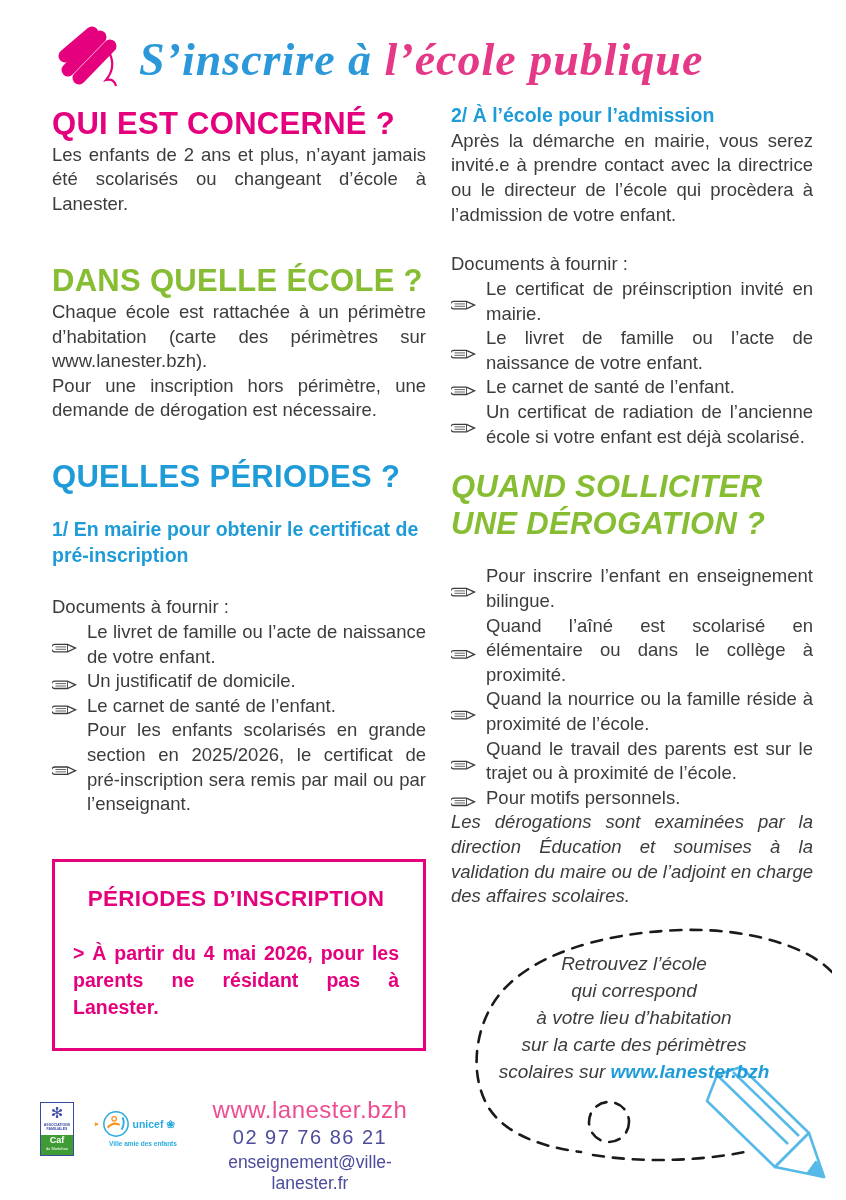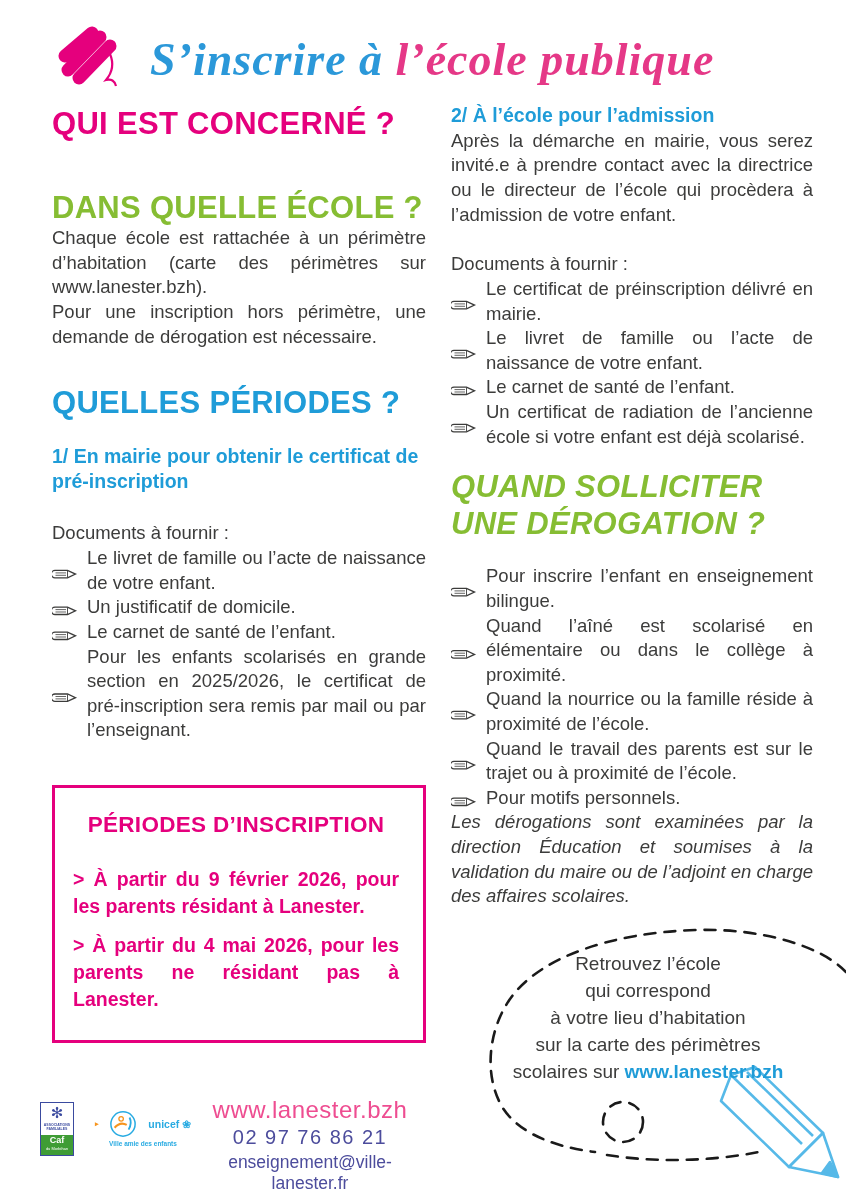--- a/index.html
+++ b/index.html
@@ -1,20 +1,20 @@
 <!DOCTYPE html>
 <html><head>
 <meta charset="utf-8">
 <style>
   html,body{margin:0;padding:0;background:#fff;}
   .page{position:relative;width:846px;height:1200px;background:#ffffff;overflow:hidden;
         font-family:"Liberation Sans",sans-serif;color:#3c3c3b;}
 
   
-  .header{position:absolute;left:52px;top:24px;display:flex;align-items:center;gap:20px;}
+  .header{position:absolute;left:52px;top:24px;display:flex;align-items:center;gap:9px;}
   .brush{width:78px;height:70px;}
   .title{font-family:"Liberation Serif",serif;font-style:italic;font-weight:bold;
          font-size:46px;letter-spacing:1px;white-space:nowrap;}
   .title .t-blue{color:#2b98d9;}
   .title .t-pink{color:#e53887;}
 
   
   .col-left{position:absolute;left:52px;top:106px;width:374px;}
   .col-right{position:absolute;left:451px;top:103px;width:362px;}
 
@@ -35,37 +35,37 @@
   .mt22{margin-top:22px;} .mt26{margin-top:26px;} .mt27{margin-top:27px;}
   .mt36{margin-top:36px;} .mt42{margin-top:42px;} .mt47{margin-top:47px;}
 
   
   .periods-box{border:3px solid #e5007d;padding:24px 24px 28px 18px;color:#e5007d;}
   .periods-box h2{margin:0 0 28px 0;text-align:center;font-size:22.5px;letter-spacing:.3px;}
   .periods-box p{margin:0;font-size:19.5px;font-weight:bold;line-height:1.38;text-align:justify;}
   .periods-box p + p{margin-top:12px;}
 
   
-  .bubble{position:absolute;left:455px;top:915px;width:391px;height:285px;}
+  .bubble{position:absolute;left:441px;top:915px;width:391px;height:285px;font-style:italic;}
   .bubble svg{position:absolute;left:0;top:0;}
   .bubble-text{position:absolute;left:28px;top:36px;width:330px;text-align:center;
                font-size:19px;line-height:1.42;color:#3c3c3b;}
   .bubble-text .url{font-weight:bold;color:#1f9cd8;}
 
   
   .footer{position:absolute;left:40px;top:1096px;width:560px;}
   .logo-caf{position:absolute;left:0;top:6px;width:34px;height:54px;border:1px solid #3a4a9f;
             box-sizing:border-box;text-align:center;background:#fff;}
   .logo-caf .snow{color:#3a4a9f;font-size:15px;line-height:20px;display:block;}
   .logo-caf .tiny{display:block;font-size:3.5px;color:#3a4a9f;font-weight:bold;line-height:4px;}
   .logo-caf .green-band{position:absolute;left:0;right:0;bottom:0;height:20px;background:#3f9c35;color:#fff;}
   .logo-caf .green-band .caf{display:block;font-size:9px;font-weight:bold;line-height:11px;}
   .logo-caf .green-band .dep{display:block;font-size:4px;line-height:5px;}
   .logo-unicef{position:absolute;left:55px;top:14px;width:96px;text-align:center;}
-  .logo-unicef .row{display:flex;align-items:center;justify-content:space-between;gap:3px;}
+  .logo-unicef .row{display:flex;align-items:center;justify-content:flex-start;gap:3px;}
   .logo-unicef .mark{color:#f7941d;font-size:7px;font-weight:bold;}
   .logo-unicef .brand{color:#29abe2;font-size:10.5px;font-weight:bold;}
   .logo-unicef .caption{color:#29abe2;font-size:6.5px;font-weight:bold;margin-top:2px;}
   .contact{position:absolute;left:155px;top:0;width:230px;text-align:center;}
   .contact .site{font-size:24px;color:#ee4d91;letter-spacing:.5px;}
   .contact .phone{font-size:20px;color:#4c4c9c;letter-spacing:1.5px;margin-top:2px;}
   .contact .email{font-size:17.5px;color:#4c4c9c;margin-top:3px;}
 </style>
 </head>
 <body>
@@ -79,20 +79,21 @@
         <line x1="27" y1="54" x2="58" y2="22"></line>
         <line x1="13" y1="32" x2="40" y2="9"></line>
       </g>
       <path d="M58,30 q6,14 -4,26 q8,-2 10,6" stroke="#e5007d" stroke-width="2.2" fill="none"></path>
     </svg>
     <div class="title"><span class="t-blue">S’inscrire à</span><span class="t-pink"> l’école publique</span></div>
   </div>
 
   <div class="col-left">
     <h2 class="sec-h c-pink">QUI EST CONCERNÉ ?</h2>
+    <p class="body mt17">Les enfants de 2 ans et plus, n’ayant jamais été scolarisés ou changeant d’école à Lanester.</p>
 
     <h2 class="sec-h c-green mt47">DANS QUELLE ÉCOLE ?</h2>
     <p class="body mt19">Chaque école est rattachée à un périmètre d’habitation (carte des périmètres sur www.lanester.bzh).</p>
     <p class="body">Pour une inscription hors périmètre, une demande de dérogation est nécessaire.</p>
 
     <h2 class="sec-h c-blue mt36">QUELLES PÉRIODES ?</h2>
     <p class="sub-h mt22">1/ En mairie pour obtenir le certificat de pré-inscription</p>
     <p class="docs-label mt27">Documents à fournir :</p>
     <ul class="doc-list">
       <li>
@@ -128,38 +129,37 @@
             <line x1="15.5" y1="2.2" x2="15.5" y2="8.8" stroke="#3c3c3b" stroke-width="0.9"></line>
             <line x1="3.5" y1="4.3" x2="14" y2="4.3" stroke="#3c3c3b" stroke-width="0.8"></line>
             <line x1="3.5" y1="6.7" x2="14" y2="6.7" stroke="#3c3c3b" stroke-width="0.8"></line>
           </svg>
         <span class="txt">Pour les enfants scolarisés en grande section en 2025/2026, le certificat de pré-inscription sera remis par mail ou par l’enseignant.</span>
       </li>
     </ul>
 
     <div class="periods-box mt42">
       <h2>PÉRIODES D’INSCRIPTION</h2>
-      <p>&gt; À partir du 9 février 2026, pour les parents résidant à Lanester.</p>
       <p>&gt; À partir du 4 mai 2026, pour les parents ne résidant pas à Lanester.</p>
     </div>
   </div>
 
   <div class="col-right">
     <p class="sub-h">2/ À l’école pour l’admission</p>
     <p class="body mt17">Après la démarche en mairie, vous serez invité.e à prendre contact avec la directrice ou le directeur de l’école qui procèdera à l’admission de votre enfant.</p>
     <p class="docs-label mt26">Documents à fournir :</p>
     <ul class="doc-list">
       <li>
         <svg class="b-ic" viewBox="0 0 26 11">
             <path d="M3,1.8 h12.5 l8,3.7 l-8,3.7 H3 a3.7,3.7 0 0 1 0,-7.4 z" fill="none" stroke="#3c3c3b" stroke-width="1.3"></path>
             <line x1="15.5" y1="2.2" x2="15.5" y2="8.8" stroke="#3c3c3b" stroke-width="0.9"></line>
             <line x1="3.5" y1="4.3" x2="14" y2="4.3" stroke="#3c3c3b" stroke-width="0.8"></line>
             <line x1="3.5" y1="6.7" x2="14" y2="6.7" stroke="#3c3c3b" stroke-width="0.8"></line>
           </svg>
-        <span class="txt">Le certificat de préinscription délivré en mairie.</span>
+        <span class="txt">Le certificat de préinscription invité en mairie.</span>
       </li>
       <li>
         <svg class="b-ic" viewBox="0 0 26 11">
             <path d="M3,1.8 h12.5 l8,3.7 l-8,3.7 H3 a3.7,3.7 0 0 1 0,-7.4 z" fill="none" stroke="#3c3c3b" stroke-width="1.3"></path>
             <line x1="15.5" y1="2.2" x2="15.5" y2="8.8" stroke="#3c3c3b" stroke-width="0.9"></line>
             <line x1="3.5" y1="4.3" x2="14" y2="4.3" stroke="#3c3c3b" stroke-width="0.8"></line>
             <line x1="3.5" y1="6.7" x2="14" y2="6.7" stroke="#3c3c3b" stroke-width="0.8"></line>
           </svg>
         <span class="txt">Le livret de famille ou l’acte de naissance de votre enfant.</span>
       </li>

